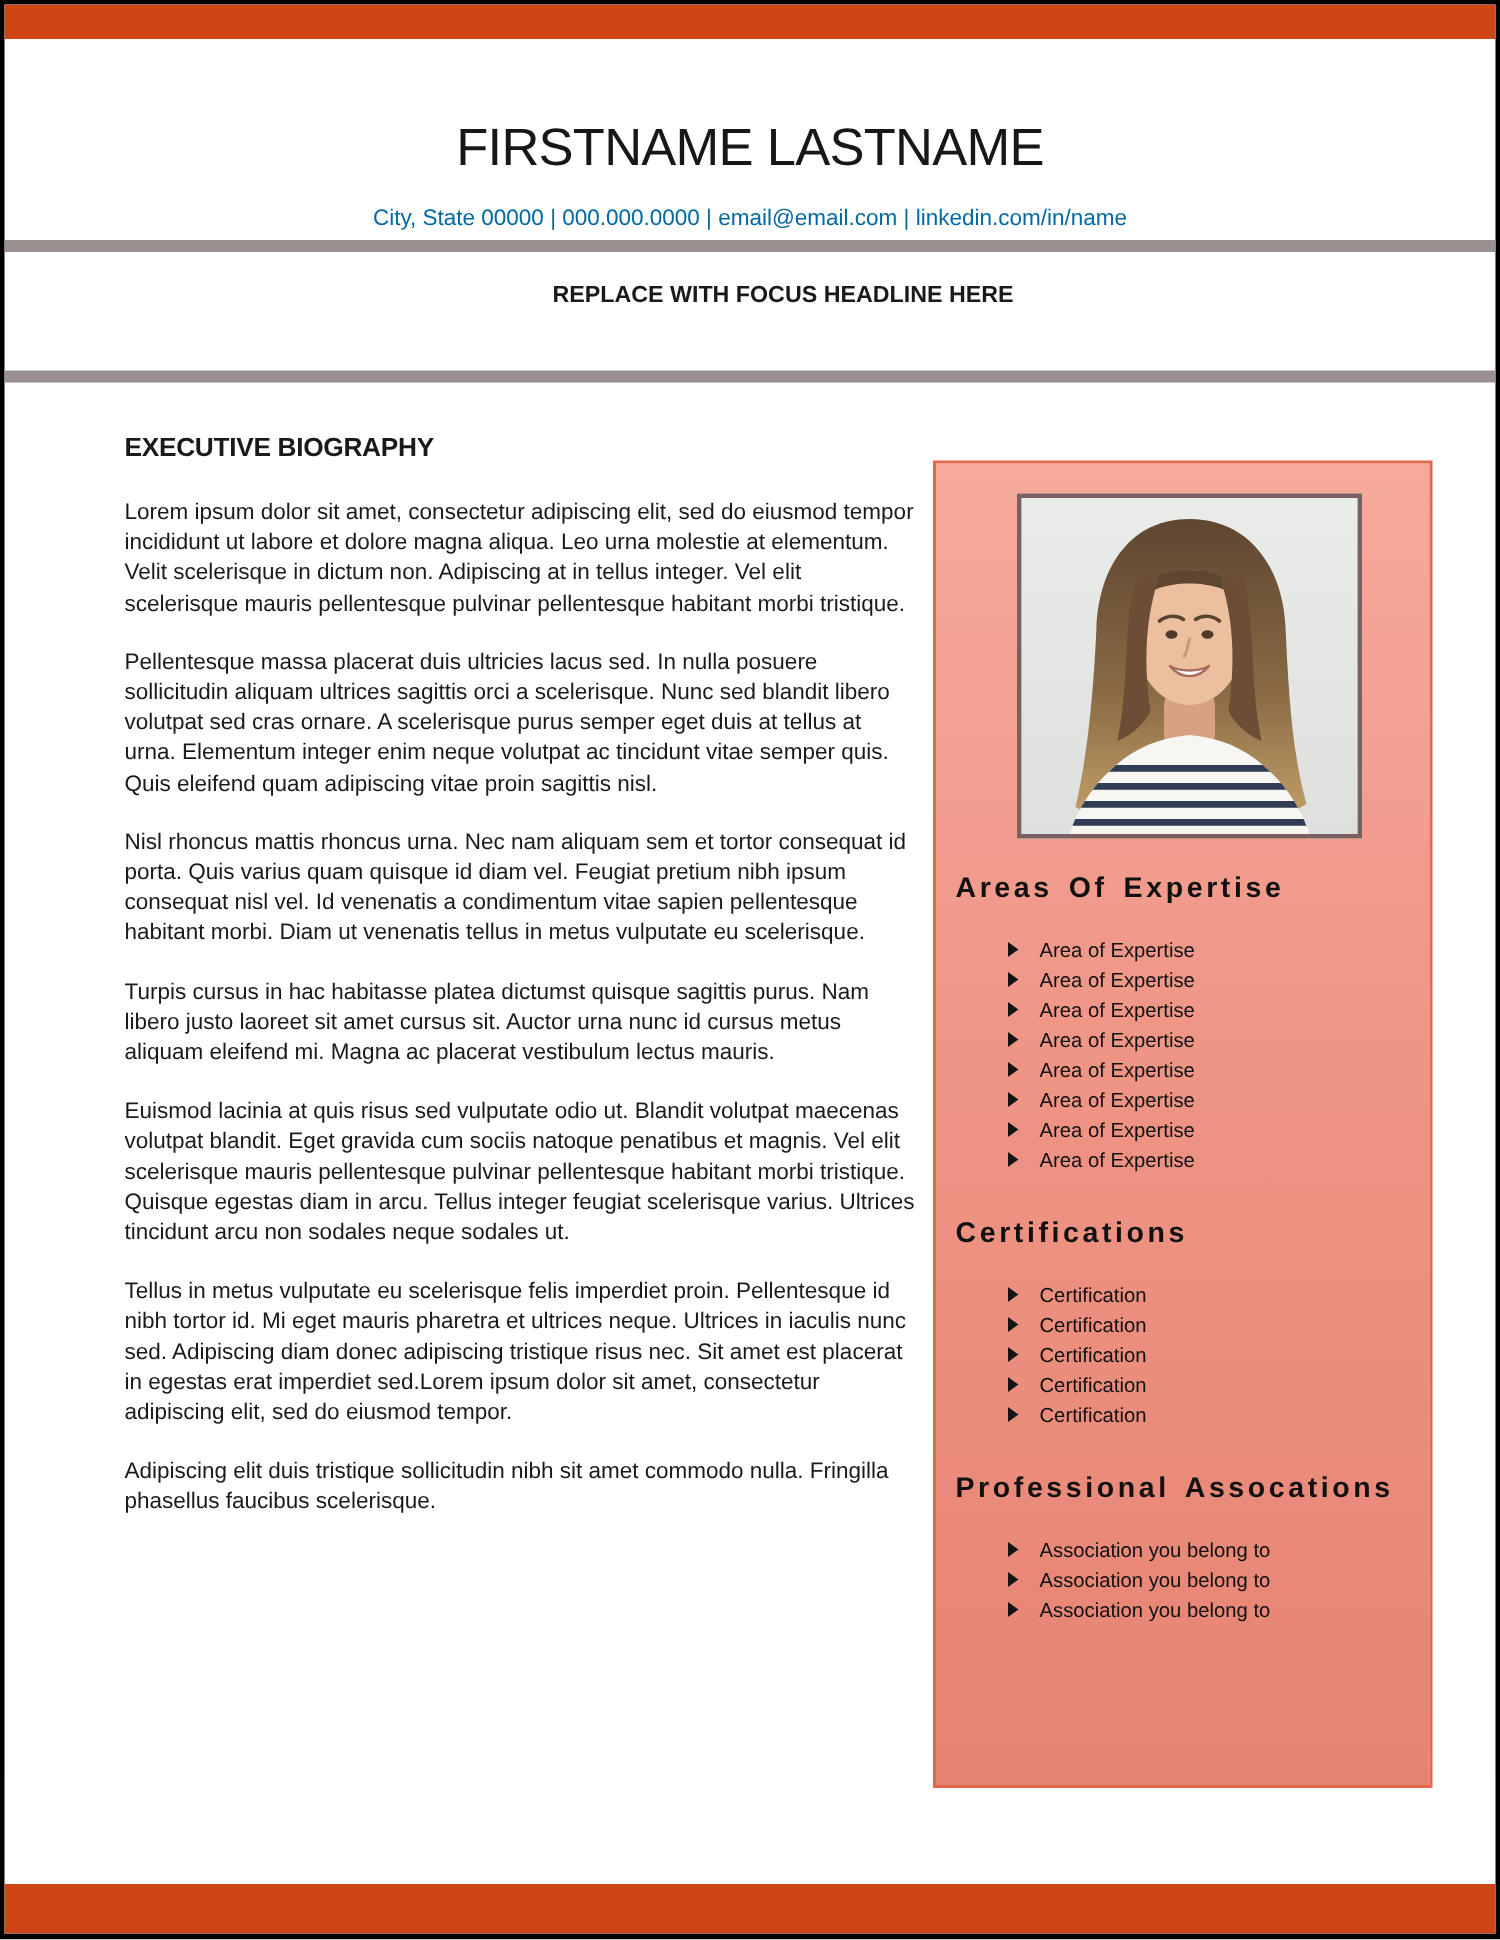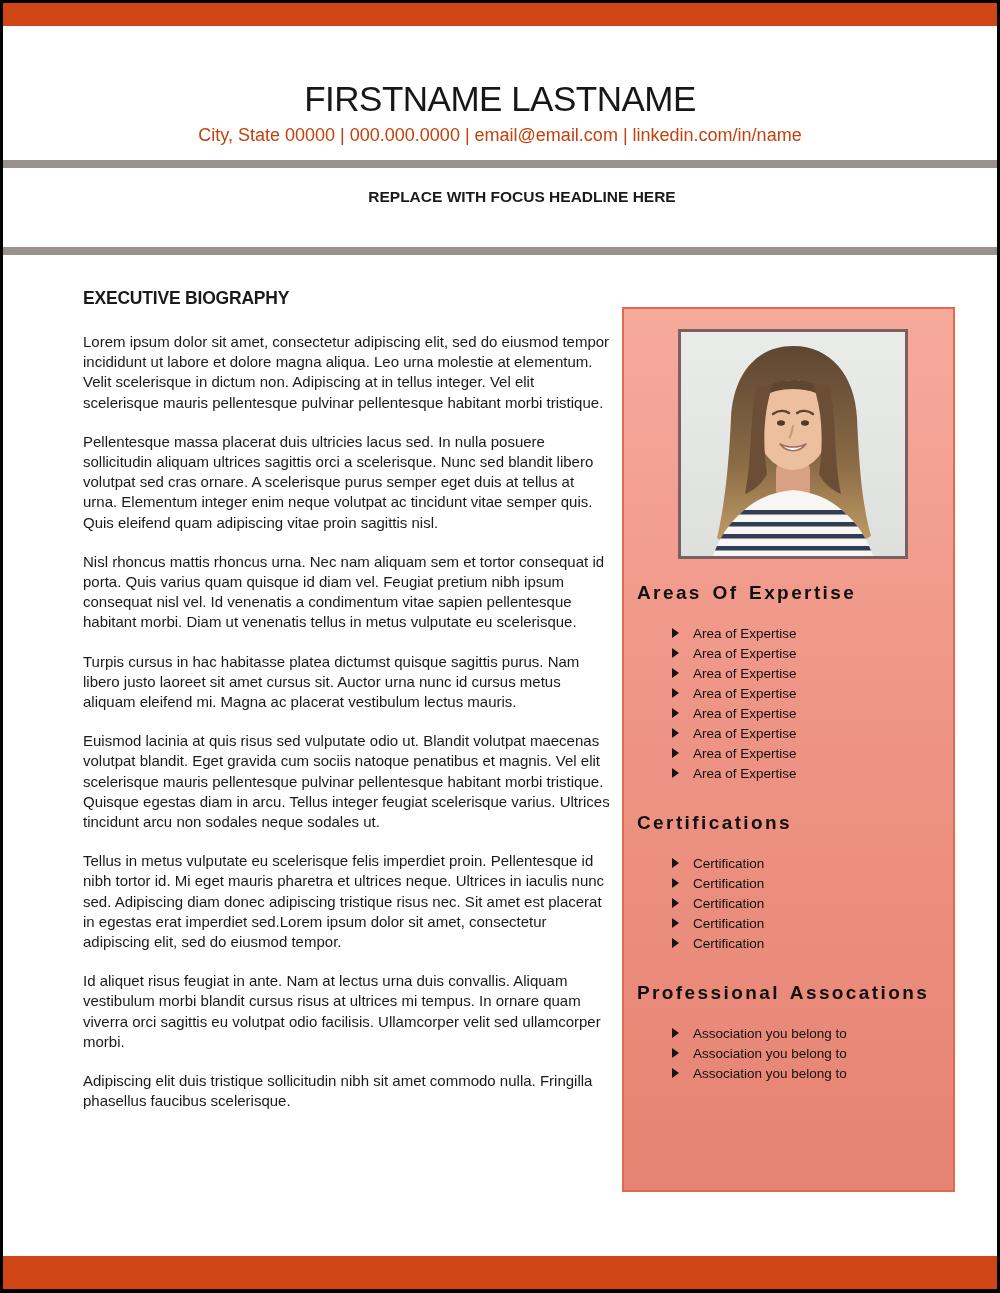--- a/index.html
+++ b/index.html
@@ -16,21 +16,21 @@
   .accent-bar{width:100%;height:23px;background:#D04516;}
   .accent-bar.bottom{position:absolute;left:0;bottom:0;height:33px;}
   .rule{width:100%;height:8px;background:#9B9090;}
 
   
   .header{height:134px;text-align:center;box-sizing:border-box;padding-top:54px;}
   .name{
     margin:0;font-size:35px;line-height:38px;font-weight:normal;
     letter-spacing:-.5px;color:#171717;
   }
-  .contact{margin-top:7px;font-size:18px;line-height:20px;color:#c2410c;white-space:pre-wrap;}
+  .contact{margin-top:18px;font-size:15px;line-height:20px;color:#0369a1;white-space:pre-wrap;}
 
   
   .focus{height:79px;box-sizing:border-box;padding-top:18px;text-align:center;padding-left:44px;}
   .focus-headline{font-size:15.5px;line-height:21px;font-weight:bold;}
   .focus-industries{font-size:13.5px;line-height:20px;font-weight:bold;white-space:pre-wrap;}
 
   
   .content{position:relative;height:1001px;padding-left:44px;}
   .bio{position:absolute;left:80px;top:33px;width:527px;}
   .bio-heading{margin:0;font-size:17.5px;line-height:21px;font-weight:bold;letter-spacing:-.2px;}
@@ -96,21 +96,20 @@
           <p>Pellentesque massa placerat duis ultricies lacus sed. In nulla posuere sollicitudin aliquam ultrices sagittis orci a scelerisque. Nunc sed blandit libero volutpat sed cras ornare. A scelerisque purus semper eget duis at tellus at urna. Elementum integer enim neque volutpat ac tincidunt vitae semper quis. Quis eleifend quam adipiscing vitae proin sagittis nisl.</p>
 
           <p>Nisl rhoncus mattis rhoncus urna. Nec nam aliquam sem et tortor consequat id porta. Quis varius quam quisque id diam vel. Feugiat pretium nibh ipsum consequat nisl vel. Id venenatis a condimentum vitae sapien pellentesque habitant morbi. Diam ut venenatis tellus in metus vulputate eu scelerisque.</p>
 
           <p>Turpis cursus in hac habitasse platea dictumst quisque sagittis purus. Nam libero justo laoreet sit amet cursus sit. Auctor urna nunc id cursus metus aliquam eleifend mi. Magna ac placerat vestibulum lectus mauris.</p>
 
           <p>Euismod lacinia at quis risus sed vulputate odio ut. Blandit volutpat maecenas volutpat blandit. Eget gravida cum sociis natoque penatibus et magnis. Vel elit scelerisque mauris pellentesque pulvinar pellentesque habitant morbi tristique. Quisque egestas diam in arcu. Tellus integer feugiat scelerisque varius. Ultrices tincidunt arcu non sodales neque sodales ut.</p>
 
           <p>Tellus in metus vulputate eu scelerisque felis imperdiet proin. Pellentesque id nibh tortor id. Mi eget mauris pharetra et ultrices neque. Ultrices in iaculis nunc sed. Adipiscing diam donec adipiscing tristique risus nec. Sit amet est placerat in egestas erat imperdiet sed.Lorem ipsum dolor sit amet, consectetur adipiscing elit, sed do eiusmod tempor.</p>
 
-          <p>Id aliquet risus feugiat in ante. Nam at lectus urna duis convallis. Aliquam vestibulum morbi blandit cursus risus at ultrices mi tempus. In ornare quam viverra orci sagittis eu volutpat odio facilisis. Ullamcorper velit sed ullamcorper morbi.</p>
 
           <p>Adipiscing elit duis tristique sollicitudin nibh sit amet commodo nulla. Fringilla phasellus faucibus scelerisque.</p>
         </div>
     </section>
 
     <aside class="sidebar">
 
       <div class="photo-frame">
         <svg width="224" height="224" viewBox="0 0 224 224">
           <defs>

